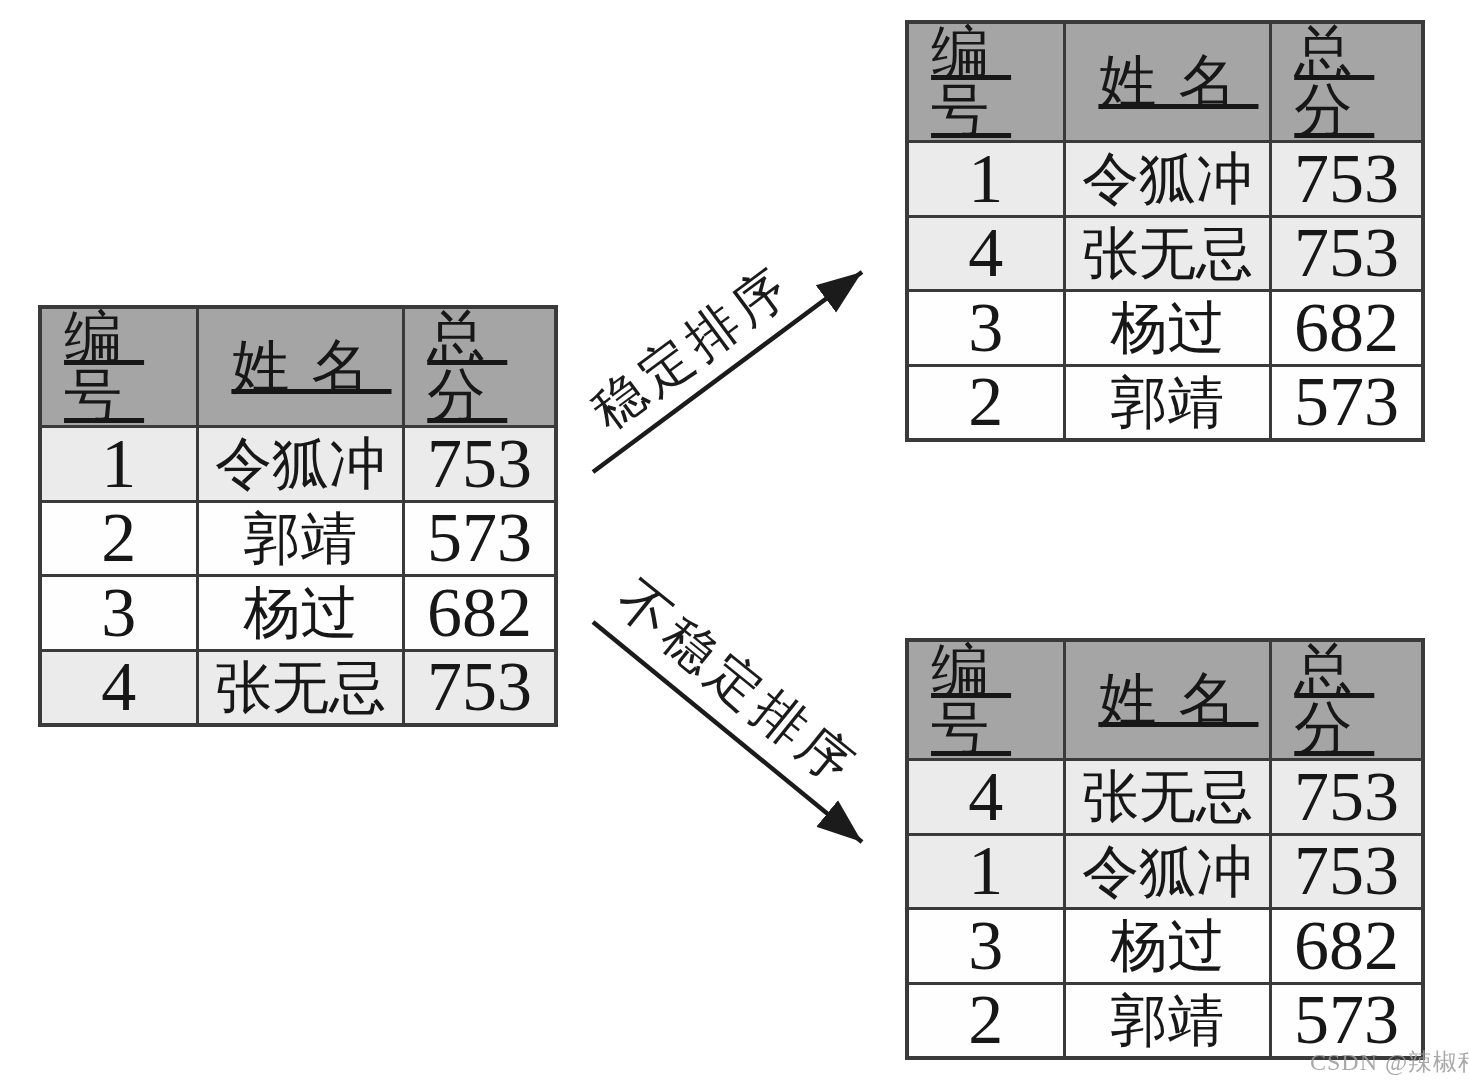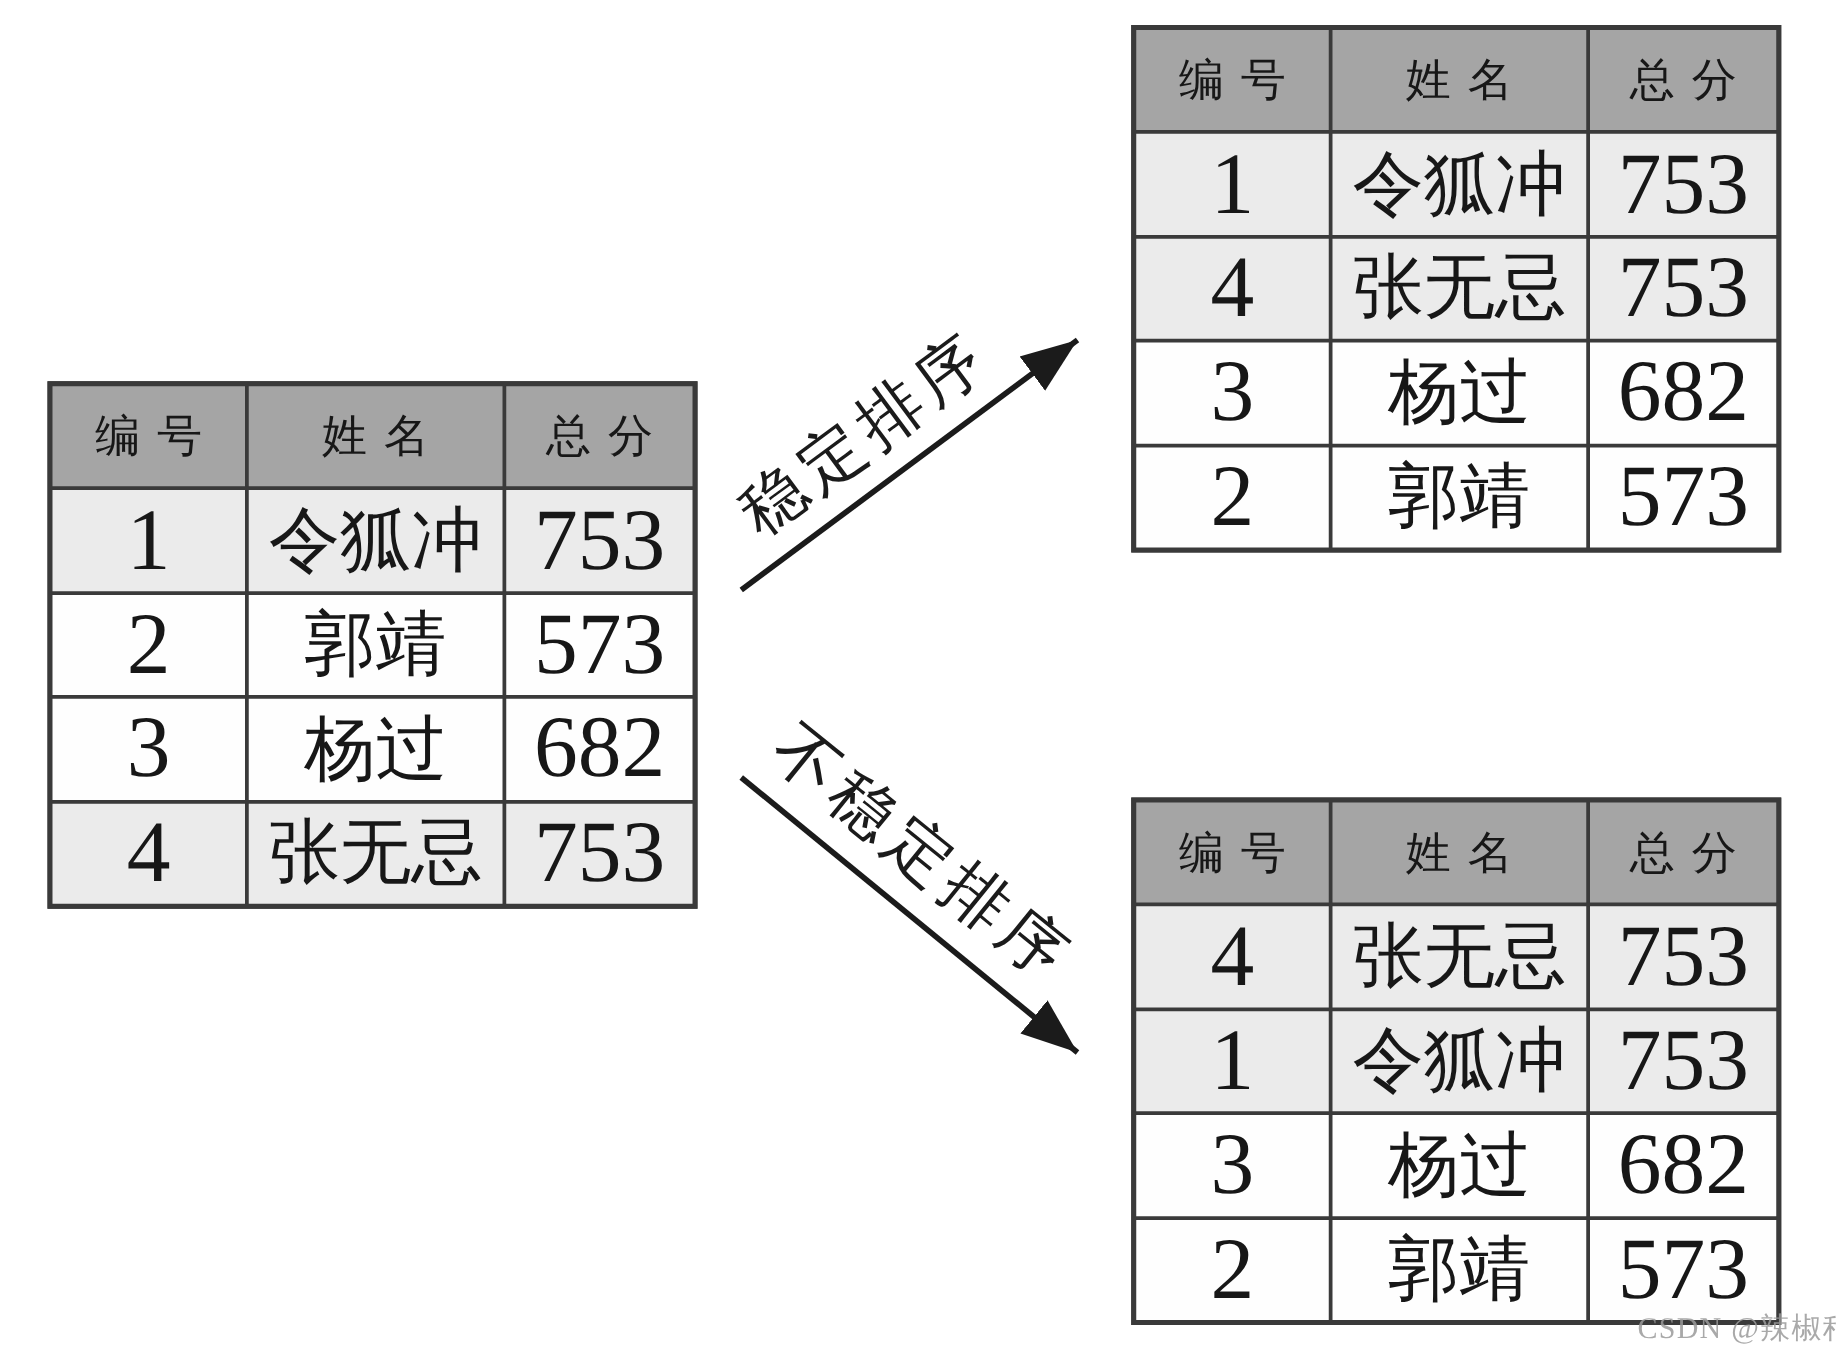--- a/index.html
+++ b/index.html
@@ -41,23 +41,24 @@
   .tcell {
     display: flex;
     align-items: center;
     justify-content: center;
     color: #171717;
     line-height: 1;
     overflow: hidden;
   }
   .thead .tcell {
     background: var(--header-bg, #a5a5a5);
-    font-size: 36px;
+    font-size: 58px;
     letter-spacing: 0.38em;
     padding-left: 0.38em;
+    text-decoration: underline;
   }
   .trow.hl .tcell    { background: var(--row-highlight-bg, #ebebeb); }
   .trow.plain .tcell { background: var(--row-plain-bg, #fefefe); }
   .tcell.k-id,
   .tcell.k-score { font-size: 70px; }
   .tcell.k-name  { font-size: 57px; }
 
   
   .arrow-layer {
     position: absolute;

